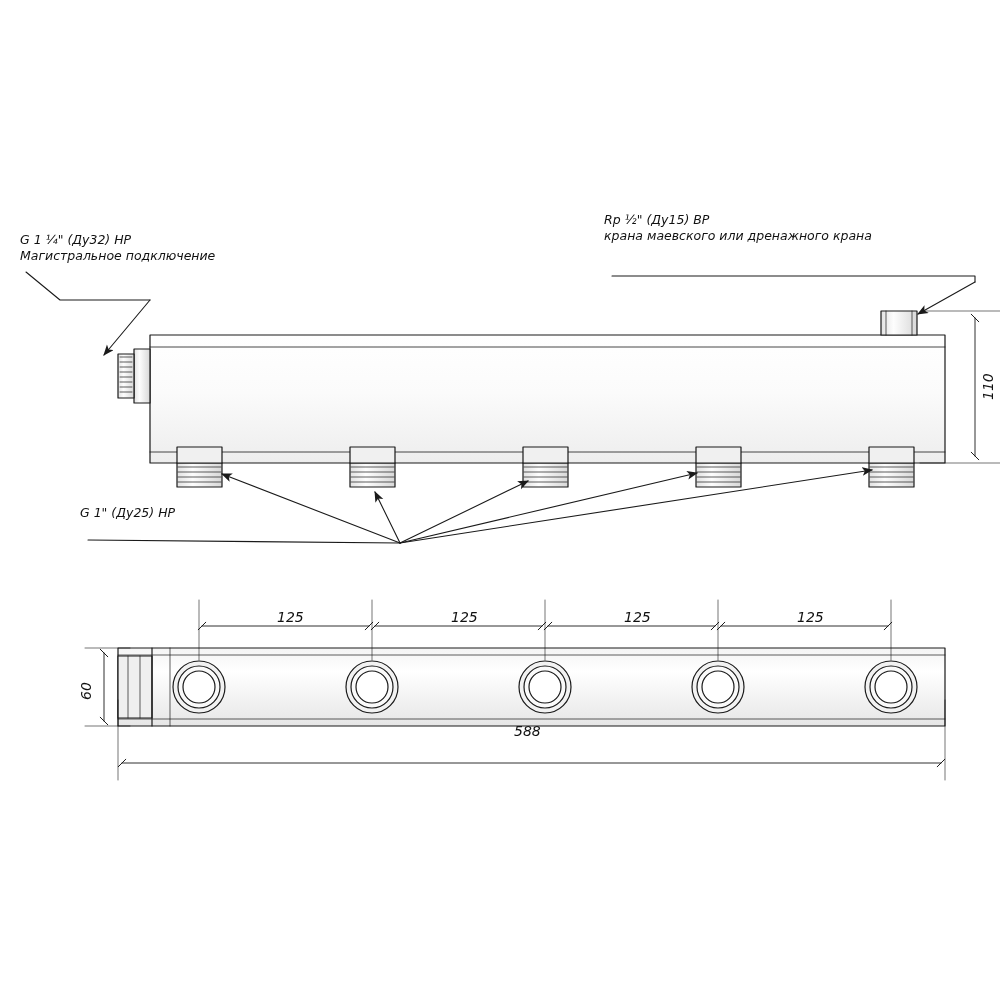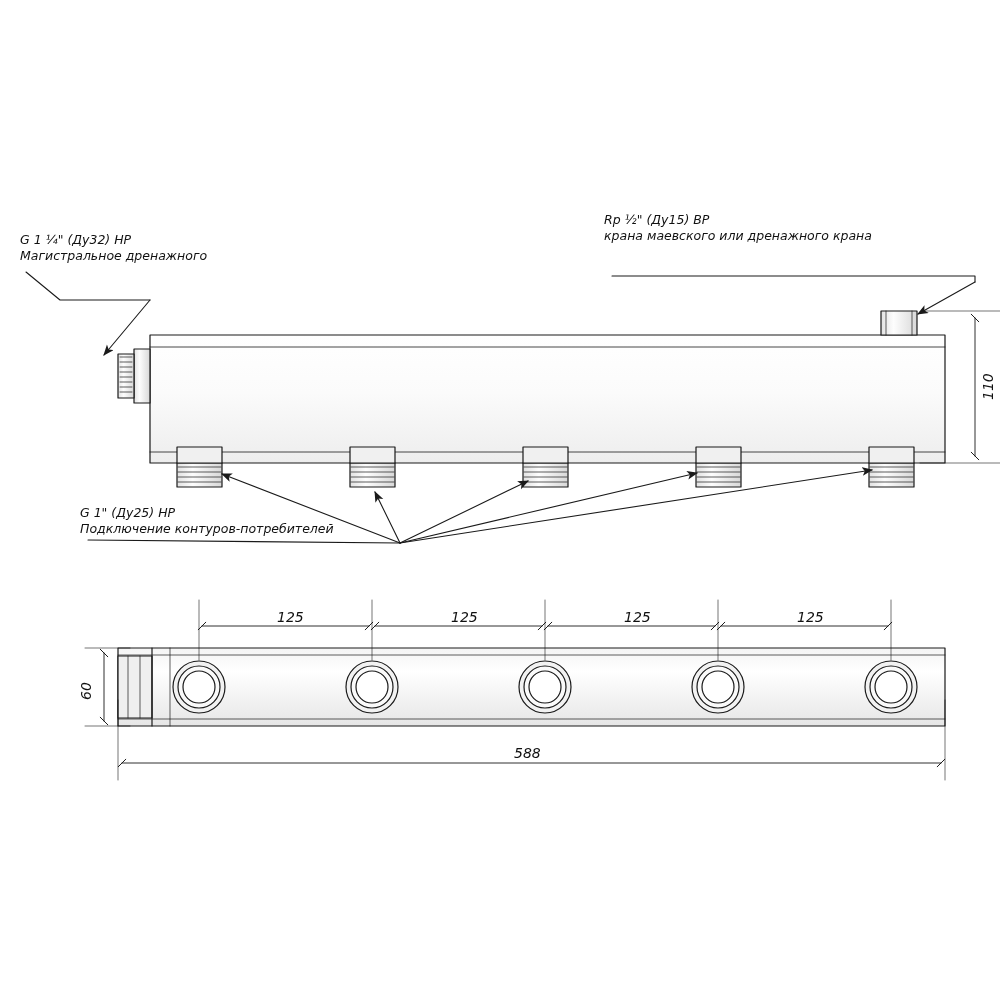--- a/index.html
+++ b/index.html
@@ -11,38 +11,37 @@
   svg{position:absolute;left:0;top:0;}
   .brand{position:absolute;font-family:"DejaVu Sans",sans-serif;font-weight:bold;font-style:italic;font-size:15px;letter-spacing:-0.5px;color:#1b1b1b;}
 </style>
 </head>
 <body>
 
 <div id="stage">
 
   <div class="lbl" style="left:20px; top:232px;">
     <div>G 1 ¼" (Ду32) НР</div>
-    <div>Магистральное дренажного</div>
+    <div>Магистральное подключение</div>
   </div>
 
   <div class="lbl" style="left:604px; top:212px;">
     <div>Rp ½" (Ду15) ВР</div>
     <div>крана маевского или дренажного крана</div>
   </div>
 
   <div class="lbl" style="left:80px; top:505px;">
     <div>G 1" (Ду25) НР</div>
-    <div>Подключение контуров-потребителей</div>
   </div>
 
   <div class="brand" style="left:186px; top:362px;">GiDRUSS</div>
 
   <div class="dim vert" style="left:980px; top:400px;">110</div>
   <div class="dim vert" style="left:78px; top:700px;">60</div>
-  <div class="dim" style="left:514px; top:745px;">588</div>
+  <div class="dim" style="left:514px; top:723px;">588</div>
 
   <div class="dim" style="left:277px; top:609px;">125</div>
   <div class="dim" style="left:451px; top:609px;">125</div>
   <div class="dim" style="left:624px; top:609px;">125</div>
   <div class="dim" style="left:797px; top:609px;">125</div>
 
   <svg width="1000" height="1000" viewBox="0 0 1000 1000">
     <defs>
       <linearGradient id="bodyShade" x1="0" y1="0" x2="0" y2="1">
         <stop offset="0%" stop-color="#ffffff"></stop>

